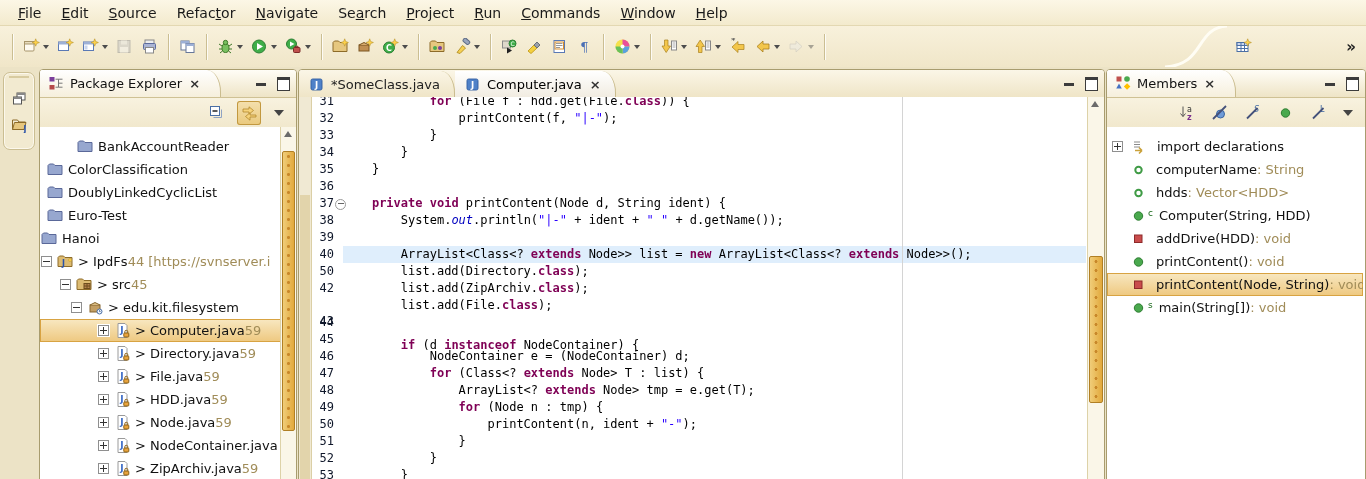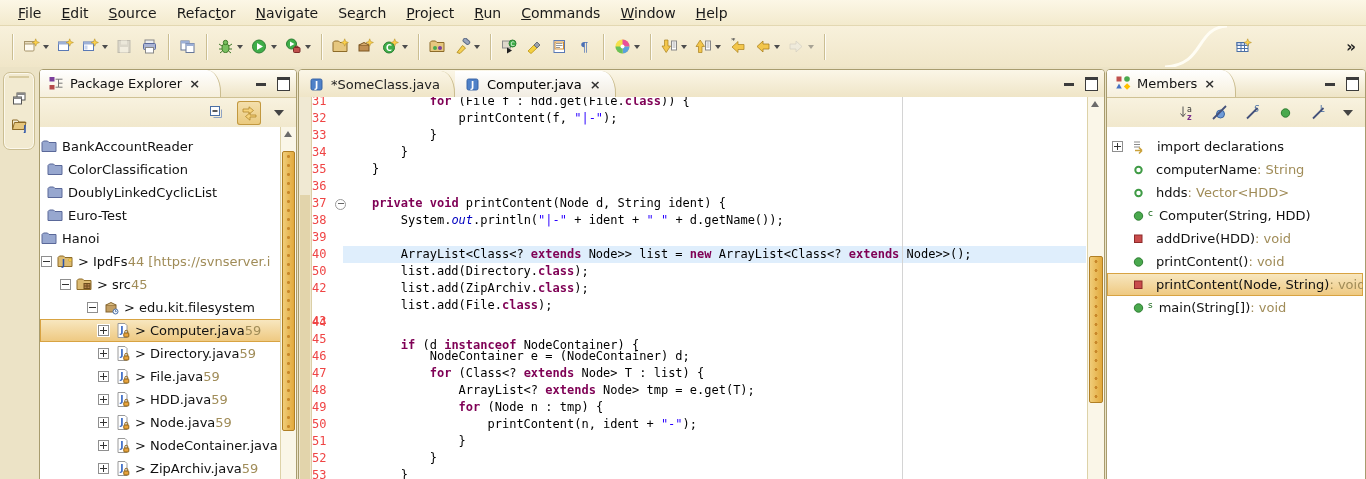--- a/index.html
+++ b/index.html
@@ -87,22 +87,22 @@
   
   .etabs{position:relative;height:27px;background:linear-gradient(#fbf6e7,#efe5c7);border-bottom:1px solid #cfc194;
          display:flex;align-items:flex-end}
   .etab{height:26px;display:flex;align-items:center;gap:6px;padding:0 14px 0 9px;font-size:13px;color:#222;
         border-right:1px solid #cabc8e;border-top-right-radius:14px 22px;white-space:nowrap}
   .etab.active{background:linear-gradient(#ffffff,#f1ece1);box-shadow:inset 0 1px 0 #fff;color:#000}
   .ebody{position:absolute;top:27px;left:0;right:0;bottom:0;background:#fff;overflow:hidden}
   .ruler{position:absolute;left:0;top:0;bottom:0;width:12px;background:#f0e9d3;border-right:1px solid #dbcfa6}
   .ruler .range{position:absolute;left:1px;right:1px;top:98px;bottom:0;background:#e2d4ab}
   #gutter{position:absolute;left:13px;top:-4px;width:31px;bottom:auto;height:420px}
-  .grow{position:absolute;right:0;left:0;height:17px;font:12px "DejaVu Sans Mono",monospace;color:#ef4444;
-        text-align:left;padding-right:9px;box-sizing:border-box;line-height:17px}
+  .grow{position:absolute;right:0;left:0;height:17px;font:12px "DejaVu Sans Mono",monospace;color:#0f172a;
+        text-align:right;padding-right:9px;box-sizing:border-box;line-height:17px}
   .fold{position:absolute;right:-3px;top:3.5px;width:9px;height:9px;border:1px solid #9a9a9a;border-radius:50%;
         background:#fff}
   .fold::before{content:'';position:absolute;left:1.5px;right:1.5px;top:3.5px;height:1px;background:#666}
   .marginline{position:absolute;left:603px;top:0;bottom:0;width:1px;background:#d4d4d4;z-index:1}
   #codearea{position:absolute;left:44px;right:18px;top:-4px;height:420px}
   .crow{position:absolute;left:0;right:0;height:17px;font:12px/17px "DejaVu Sans Mono",monospace;
         white-space:pre;color:#000}
   .crow.cur{background:#dfeefc}
   .crow>span{position:relative;z-index:2}
   .k{color:#7f0055;font-weight:bold}
@@ -440,21 +440,21 @@
             <svg width="17" height="17" viewBox="0 0 17 17">
               <path d="M2 5 h6 v-2.2 l4.5 3.7 -4.5 3.7 V8 H2 Z" fill="#f5d27a" stroke="#ab7f23" stroke-width="0.7"></path>
               <path d="M15 11 h-6 v-2.2 L4.5 12.5 9 16.2 V13 h6 Z" fill="#f5d27a" stroke="#ab7f23" stroke-width="0.7"></path>
             </svg>
           </span>
         </div>
         <div class="vmenu"></div>
       </div>
     <div class="vbody">
       <div id="tree">
-          <div class="trow" style="top: 8px; ">
+          <div class="trow" style="top: 8px;  margin-left: 36px;">
             <span class="ticon">
               <svg width="17" height="17" viewBox="0 0 17 17">
                 <path d="M1 13.5 L1 4.5 L2.5 3 L6.5 3 L8 4.5 L15 4.5 L15 13.5 Z" fill="#97a7cf" stroke="#5a6899"></path>
               </svg>
             </span>
             <span class="tlabel">BankAccountReader</span>
           </div>
           <div class="trow" style="top: 31px; padding-left: 6px;">
             <span class="ticon">
               <svg width="17" height="17" viewBox="0 0 17 17">
@@ -504,21 +504,21 @@
             <span class="ticon">
               <svg width="17" height="17" viewBox="0 0 17 17">
                 <path d="M1 13.5 L1 4.5 L2.5 3 L6.5 3 L8 4.5 L15 4.5 L15 13.5 Z" fill="#dcbb72" stroke="#8d6b28"></path>
                 <rect x="8" y="7.5" width="6" height="5" fill="#b5854f" stroke="#6e4d1e"></rect>
                 <path d="M8 10 h6 M11 7.5 v5" stroke="#6e4d1e"></path>
               </svg>
             </span>
             <span class="tlabel">&gt; src</span>
             <span class="dec"> 45</span>
           </div>
-          <div class="trow" style="top: 169px; padding-left: 46px;">
+          <div class="trow" style="top: 169px; padding-left: 30px;">
             <span class="exp minus"></span>
             <span class="ticon">
               <svg width="17" height="17" viewBox="0 0 17 17">
                 <rect x="3" y="6" width="10" height="7" fill="#c29e63" stroke="#85652f"></rect>
                 <path d="M3 6 L8 3.5 L13 6" fill="#d9bc82" stroke="#85652f"></path>
                 <circle cx="12.5" cy="12.5" r="2.5" fill="#eef3fa" stroke="#4a6fa5"></circle>
                 <path d="M12.5 11.2 v1.3 h1" stroke="#4a6fa5" fill="none"></path>
               </svg>
             </span>
             <span class="tlabel">&gt; edu.kit.filesystem</span>

